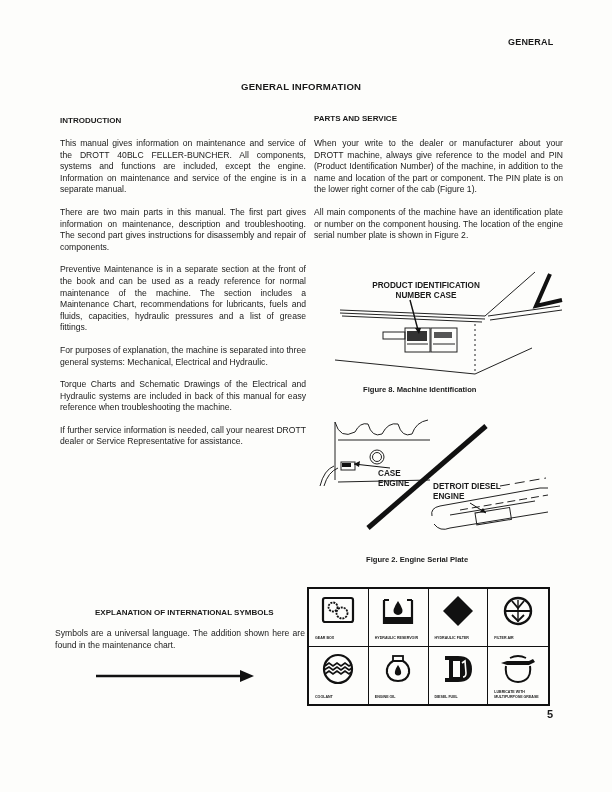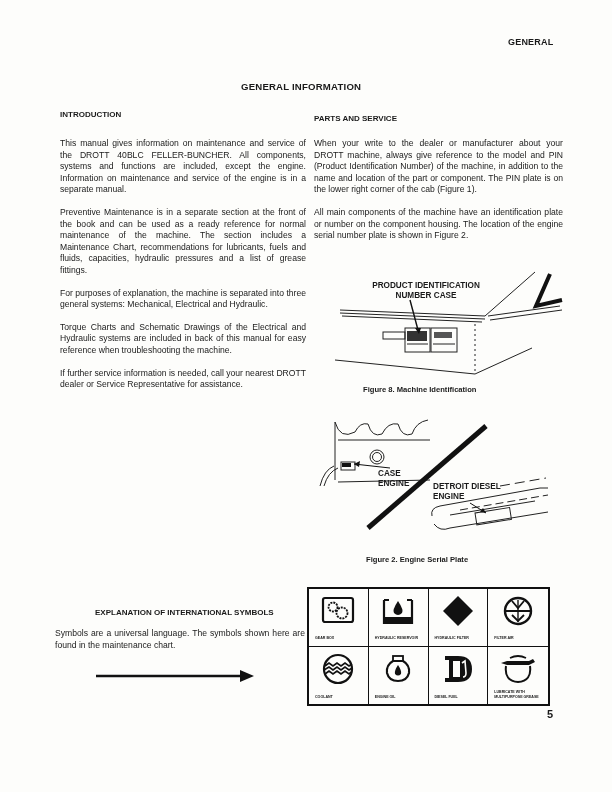--- a/index.html
+++ b/index.html
@@ -20,25 +20,26 @@
   .cell:nth-child(n+5) { border-bottom:none; }
   .cell svg { position:absolute; left:50%; top:6px; transform:translateX(-50%); }
   .sym-label { position:absolute; left:6px; bottom:5px; font-size:3.6px; font-weight:bold; line-height:4.4px; text-transform:uppercase; }
 </style>
 </head>
 <body>
 
 <div class="abs hdr" style="left:508px; top:37px;">GENERAL</div>
 <div class="abs hdr" style="left:241px; top:81px; font-size:9.6px;">GENERAL INFORMATION</div>
 
-<div class="abs section-title" style="left:60px; top:110px;">INTRODUCTION</div>
+<div class="abs section-title" style="left:60px; top:116px;">INTRODUCTION</div>
 <div class="abs section-title" style="left:314px; top:114px;">PARTS AND SERVICE</div>
 
 <div class="abs col-left">
   <p class="para">This manual gives information on maintenance and service of the DROTT 40BLC FELLER-BUNCHER. All components, systems and functions are included, except the engine. Information on maintenance and service of the engine is in a separate manual.</p>
+  <p class="para">There are two main parts in this manual. The first part gives information on maintenance, description and troubleshooting. The second part gives instructions for disassembly and repair of components.</p>
   <p class="para">Preventive Maintenance is in a separate section at the front of the book and can be used as a ready reference for normal maintenance of the machine. The section includes a Maintenance Chart, recommendations for lubricants, fuels and fluids, capacities, hydraulic pressures and a list of grease fittings.</p>
   <p class="para">For purposes of explanation, the machine is separated into three general systems: Mechanical, Electrical and Hydraulic.</p>
   <p class="para">Torque Charts and Schematic Drawings of the Electrical and Hydraulic systems are included in back of this manual for easy reference when troubleshooting the machine.</p>
   <p class="para">If further service information is needed, call your nearest DROTT dealer or Service Representative for assistance.</p>
 </div>
 
 <div class="abs col-right">
   <p class="para">When your write to the dealer or manufacturer about your DROTT machine, always give reference to the model and PIN (Product Identification Number) of the machine, in addition to the name and location of the part or component. The PIN plate is on the lower right corner of the cab (Figure 1).</p>
   <p class="para">All main components of the machine have an identification plate or number on the component housing. The location of the engine serial number plate is shown in Figure 2.</p>
 </div>
@@ -105,21 +106,21 @@
   <div>CASE</div>
   <div>ENGINE</div>
 </div>
 <div class="abs fig-label" style="left:433px; top:482px;">
   <div>DETROIT DIESEL</div>
   <div>ENGINE</div>
 </div>
 <div class="abs caption" style="left:366px; top:555px;">Figure 2. Engine Serial Plate</div>
 
 <div class="abs section-title" style="left:55px; top:608px;padding-left:40px;">EXPLANATION OF INTERNATIONAL SYMBOLS</div>
-<div class="abs para" style="left:55px; top:628px; width:250px;">Symbols are a universal language. The symbols shown here are found in the maintenance chart.</div>
+<div class="abs para" style="left:55px; top:628px; width:250px;">Symbols are a universal language. The addition shown here are found in the maintenance chart.</div>
 <div class="abs" style="left:96px; top:668px; width:160px; height:12px;">
   <svg width="160" height="12" viewBox="0 0 160 12">
     <line x1="0" y1="6" x2="148" y2="6" stroke="#111" stroke-width="2.4"></line>
     <polygon points="144,0 158,6 144,12" fill="#111"></polygon>
   </svg>
 </div>
 
 <div class="abs grid">
 
   <div class="cell">

